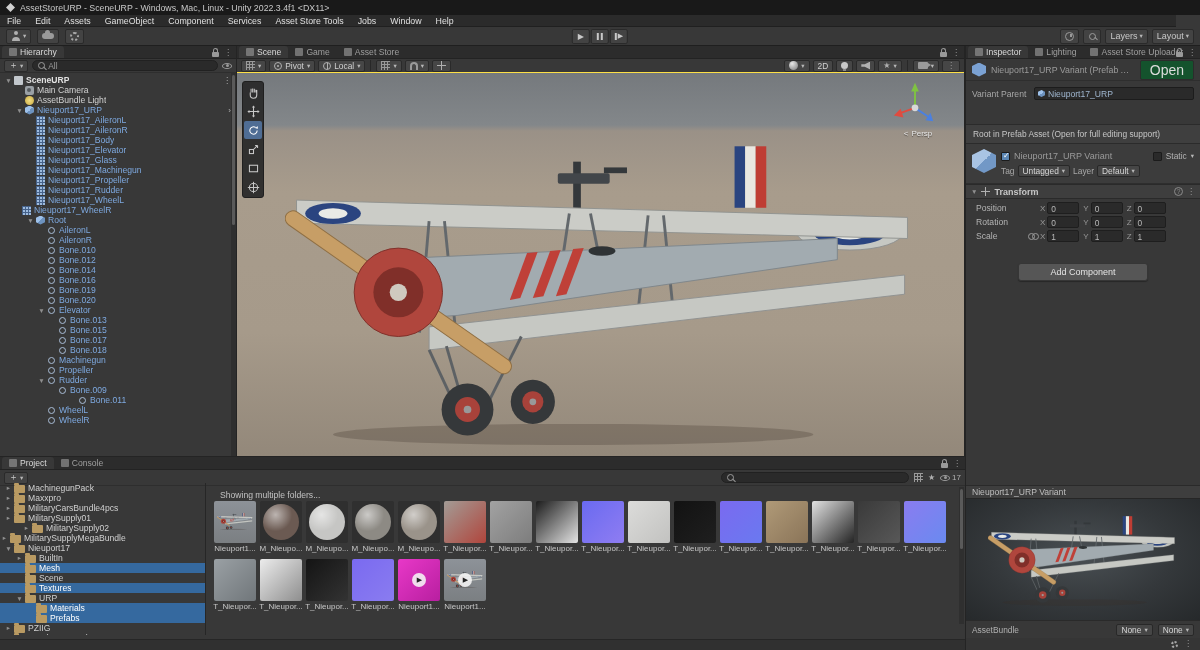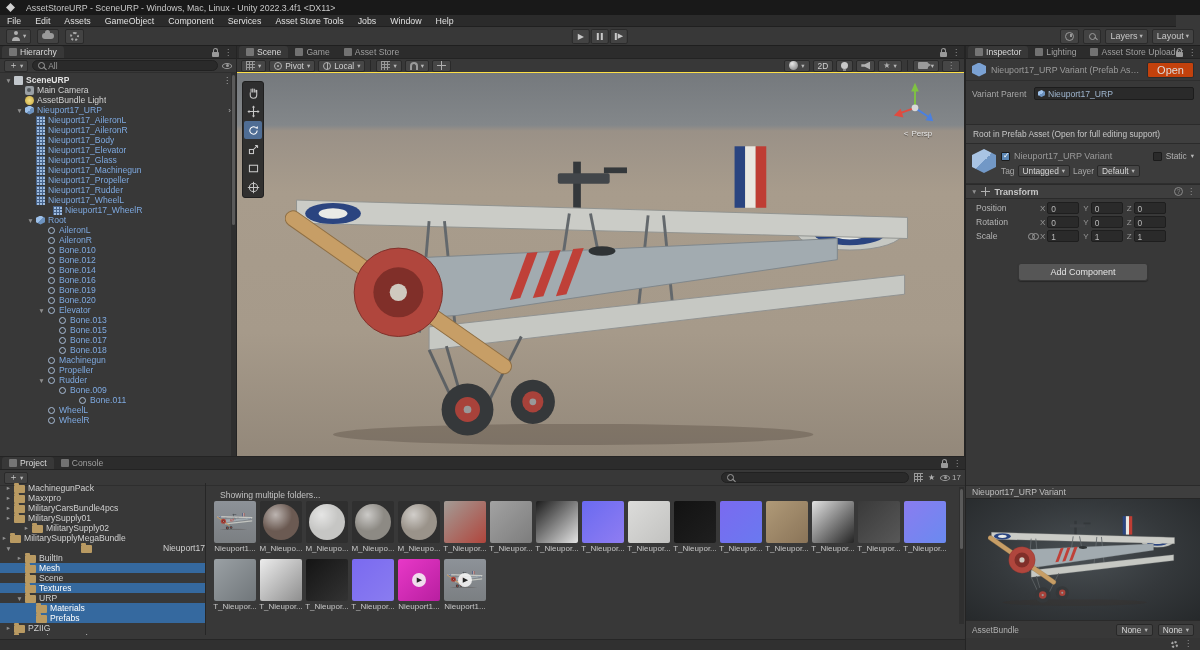--- a/index.html
+++ b/index.html
@@ -1,21 +1,21 @@
 <!DOCTYPE html>
 <html><head>
 <meta charset="utf-8">
 <style>
 *{margin:0;padding:0;box-sizing:border-box}
 html,body{width:1200px;height:650px;overflow:hidden;background:#222;font-family:"Liberation Sans","DejaVu Sans",sans-serif}
 #app{position:relative;width:1200px;height:650px;background:#383838;font-size:9px;color:#cfcfcf;cursor:default}
 svg{display:block}
 
 
-#titlebar{position:absolute;left:0;top:0;width:1200px;height:15px;background:#191919;display:flex;align-items:center;gap:11px;padding:0 6px;color:#c9c9c9;font-size:8.8px}
+#titlebar{position:absolute;left:0;top:0;width:1200px;height:15px;background:#191919;display:flex;align-items:center;gap:5px;padding:0 6px;color:#c9c9c9;font-size:8.8px}
 .ulogo{width:9px;height:9px;background:#d0d0d0;clip-path:polygon(50% 0,100% 50%,50% 100%,0 50%)}
 #menubar{position:absolute;left:0;top:15px;width:1176px;height:12px;background:#2b2b2b;display:flex;align-items:center;font-size:8.8px;color:#e0e0e0;border-bottom:1px solid #202020}
 .menu-item{padding:0 7px;height:100%;display:flex;align-items:center}
 #toolbar{position:absolute;left:0;top:27px;width:1200px;height:19px;background:#383838;border-bottom:1px solid #1f1f1f;display:flex;align-items:center;padding:0 6px;gap:6px}
 .tbtn{height:15px;min-width:18px;background:#434343;border:1px solid #2a2a2a;border-radius:2px;display:inline-flex;align-items:center;justify-content:center;gap:2px;padding:0 4px;color:#c8c8c8}
 #playgroup{position:absolute;left:50%;transform:translateX(-50%);display:flex;gap:1px}
 .pauseic{display:inline-flex;gap:2px}.pauseic i{width:2px;height:7px;background:#c8c8c8}
 .stepic{display:inline-flex;align-items:center;gap:1px}.stepic i{width:2px;height:7px;background:#c8c8c8}
 #toolbar-right{position:absolute;right:6px;display:flex;gap:4px;align-items:center}
 .ddar{font-size:6.5px;color:#b8b8b8}
@@ -101,21 +101,21 @@
 #plane-main{position:absolute;left:48px;top:56px;width:634px;height:317px}
 #tools-overlay{position:absolute;left:5px;top:8px;width:22px;background:rgba(42,42,42,.95);border:1px solid #1f1f1f;border-radius:3px;padding:1px;display:flex;flex-direction:column;gap:1px}
 .toolbtn{width:18px;height:18px;border-radius:2px;display:flex;align-items:center;justify-content:center}
 .toolbtn.sel{background:#4f6d94}
 #gizmo{position:absolute;right:14px;top:6px;width:64px;text-align:center}
 #persp-label{display:flex;justify-content:center;gap:3px;color:#e6e6e6;font-size:8px;text-shadow:0 1px 1px rgba(0,0,0,.5)}
 
 
 .prefhdr{display:flex;gap:5px;align-items:center;padding:0 6px;height:22px;border-bottom:1px solid #2e2e2e}
 .preftitle{flex:1;color:#9b9b9b;white-space:nowrap;overflow:hidden;text-overflow:ellipsis;font-size:8.8px}
-.openbtn{background:#c2410c;border:1px solid #2c2c2c;border-radius:2px;padding:1px 9px;color:#dcdcdc;font-size:11px}
+.openbtn{background:#14532d;border:1px solid #2c2c2c;border-radius:2px;padding:1px 9px;color:#dcdcdc;font-size:14px}
 .variant-row{display:flex;align-items:center;padding:6px 6px 2px 6px}
 .vlabel{width:62px;color:#a8a8a8;font-size:8.6px;flex:none}
 .objfield{flex:1;background:#2a2a2a;border:1px solid #1c1c1c;border-radius:2px;height:13px;display:flex;align-items:center;gap:3px;padding:0 3px;color:#9fb6cf;font-size:8.6px}
 .objfield .ic{width:7px;height:7px;margin:0}
 .rootnote{margin-top:22px;background:#3f3f3f;border-top:1px solid #2b2b2b;border-bottom:1px solid #2b2b2b;color:#c6c6c6;padding:4px 7px;font-size:8.4px}
 .gohdr{display:flex;gap:5px;padding:5px 6px;background:#3c3c3c;border-bottom:1px solid #2e2e2e}
 .gocol{flex:1;min-width:0}
 .gorow1{display:flex;align-items:center;gap:4px;height:14px}
 .goname{flex:1;color:#9a9a9a;font-size:9px;white-space:nowrap;overflow:hidden;text-overflow:ellipsis}
 .staticlbl{color:#b4b4b4;font-size:8.4px}
@@ -362,21 +362,21 @@
         <div class="hrow" style="padding-left: 26px;">
           <span class="arrow"></span>
           <span class="ic ic-mesh"></span>
           <span class="lbl blue">Nieuport17_Rudder</span>
         </div>
         <div class="hrow" style="padding-left: 26px;">
           <span class="arrow"></span>
           <span class="ic ic-mesh"></span>
           <span class="lbl blue">Nieuport17_WheelL</span>
         </div>
-        <div class="hrow" style="padding-left: 43px;">
+        <div class="hrow" style="padding-left: 12px;">
           <span class="arrow"></span>
           <span class="ic ic-mesh"></span>
           <span class="lbl blue">Nieuport17_WheelR</span>
         </div>
         <div class="hrow" style="padding-left: 26px;">
           <span class="arrow">▼</span>
           <span class="ic ic-cube"></span>
           <span class="lbl blue">Root</span>
         </div>
         <div class="hrow" style="padding-left: 37px;">
@@ -825,21 +825,21 @@
         <div class="prow" style="padding-left: 22px;">
           <span class="arrow">▸</span>
           <span class="ic ic-folder"></span>
           <span class="lbl">MilitarySupply02</span>
         </div>
         <div class="prow" style="padding-left: 0;">
           <span class="arrow">▸</span>
           <span class="ic ic-folder"></span>
           <span class="lbl">MilitarySupplyMegaBundle</span>
         </div>
-        <div class="prow" style="padding-left: 4px; justify-content: space-between;">
+        <div class="prow" style="padding-left: 4px;">
           <span class="arrow">▼</span>
           <span class="ic ic-folder"></span>
           <span class="lbl">Nieuport17</span>
         </div>
         <div class="prow" style="padding-left: 15px;">
           <span class="arrow">▸</span>
           <span class="ic ic-folder"></span>
           <span class="lbl">BuiltIn</span>
         </div>
         <div class="prow sel" style="padding-left: 15px;">

